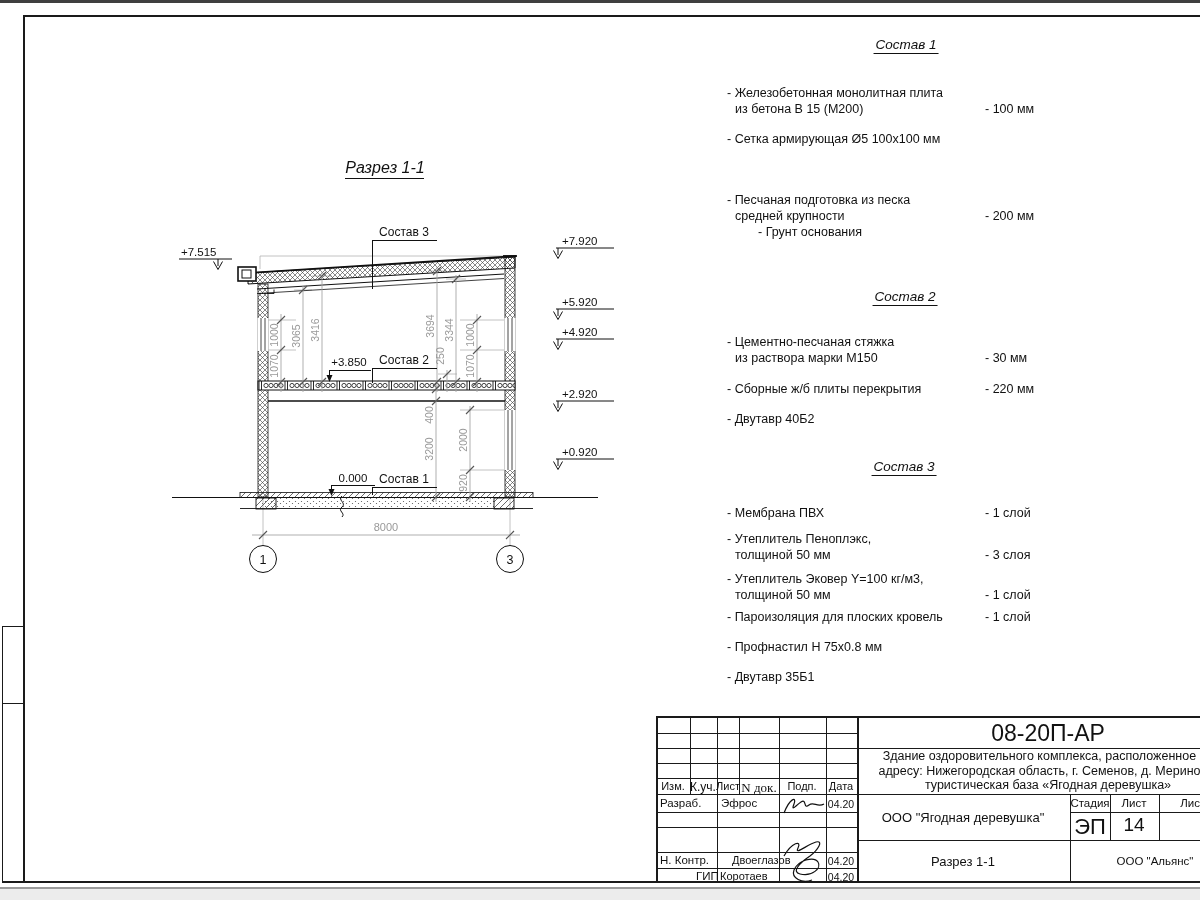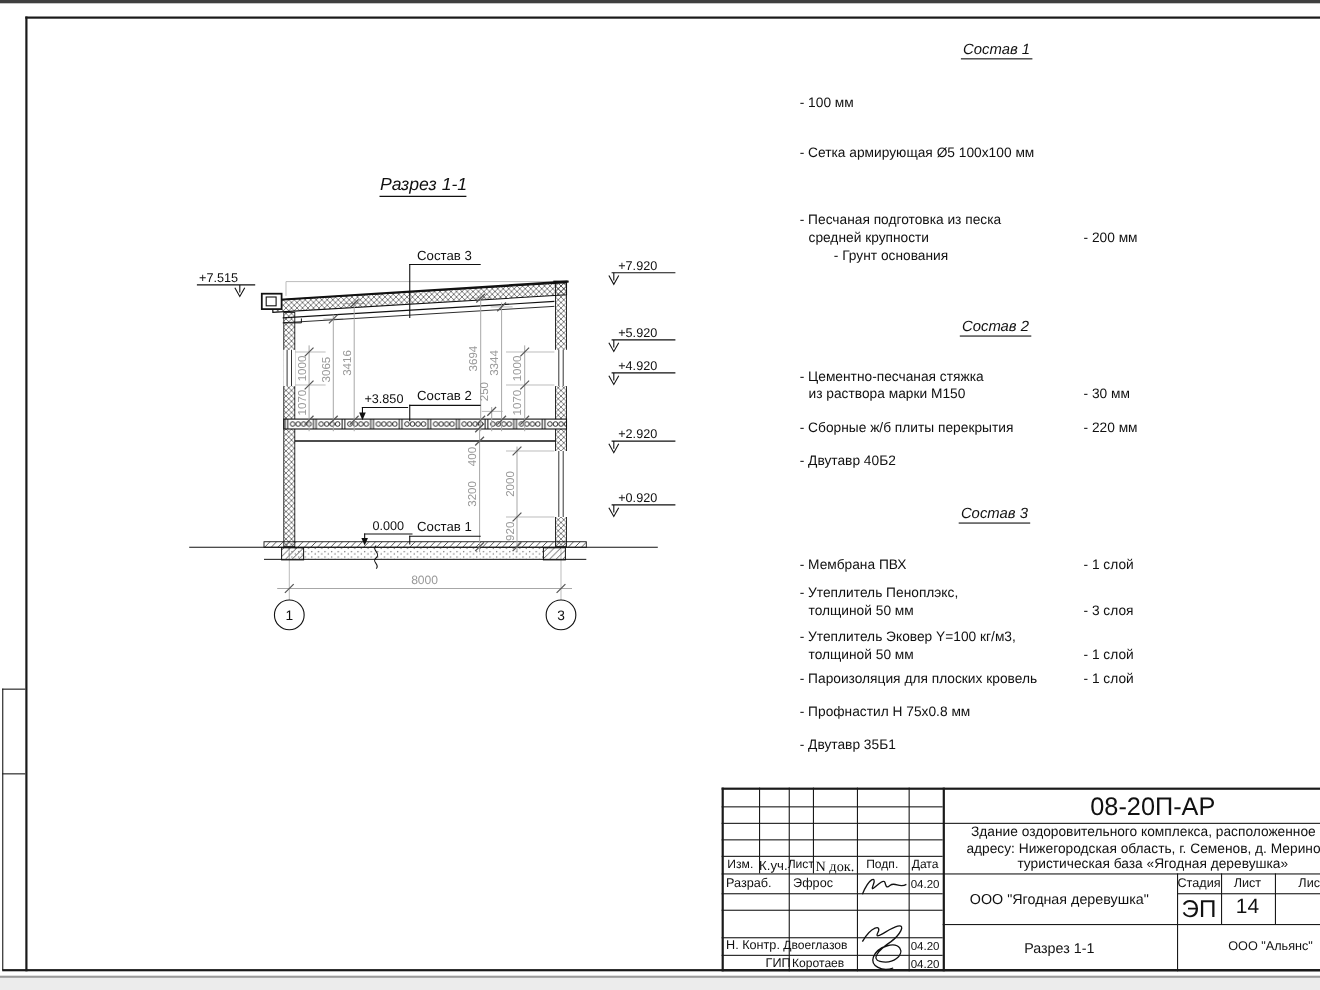--- a/index.html
+++ b/index.html
@@ -251,20 +251,24 @@
     <g>
       <circle cx="263" cy="559" r="13.5" fill="#fff" stroke="#111" stroke-width="1"></circle>
       <text x="263" y="563.5" text-anchor="middle" font-size="12.5" fill="#111">1</text>
       <circle cx="510" cy="559" r="13.5" fill="#fff" stroke="#111" stroke-width="1"></circle>
       <text x="510" y="563.5" text-anchor="middle" font-size="12.5" fill="#111">3</text>
     </g>
   </svg>
 
   <div class="comp-title" style="left:906px;top:37px;">Состав 1</div>
   <div class="item" style="top:85px;">
+    <div class="nm">
+        <div>- Железобетонная  монолитная плита</div>
+        <div class="l2">из бетона В 15 (М200)</div>
+      </div>
     <div class="val">- 100 мм</div>
   </div>
   <div class="item" style="top:131px;">
     <div class="nm">
         <div>- Сетка армирующая Ø5 100х100 мм</div>
       </div>
   </div>
   <div class="item" style="top:192px;">
     <div class="nm">
         <div>- Песчаная подготовка из песка</div>
@@ -382,21 +386,21 @@
     <div class="tb-txt ctr" style="left:47px;top:64px;font-size:12px;">К.уч.</div>
     <div class="tb-txt ctr" style="left:72px;top:64px;font-size:11px;">Лист</div>
     <div class="tb-txt ctr" style="left:103px;top:64px;font-size:13px;font-family:Liberation Serif, serif;">N док.</div>
     <div class="tb-txt ctr" style="left:146px;top:64px;font-size:11px;">Подп.</div>
     <div class="tb-txt ctr" style="left:185px;top:64px;font-size:11px;">Дата</div>
 
     <div class="tb-txt" style="left:4px;top:81px;font-size:11.5px;">Разраб.</div>
     <div class="tb-txt" style="left:65px;top:81px;font-size:11.5px;">Эфрос</div>
     <div class="tb-txt ctr" style="left:185px;top:82px;font-size:10.5px;">04.20</div>
     <div class="tb-txt" style="left:4px;top:138px;font-size:11.5px;">Н. Контр.</div>
-    <div class="tb-txt" style="left:56px;top:138px;font-size:11px;">Двоеглазов</div>
+    <div class="tb-txt" style="left:76px;top:138px;font-size:11px;">Двоеглазов</div>
     <div class="tb-txt ctr" style="left:185px;top:139px;font-size:10.5px;">04.20</div>
     <div class="tb-txt" style="left:4px;top:154px;font-size:11.5px;padding-left:36px;">ГИП</div>
     <div class="tb-txt" style="left:64px;top:154px;font-size:11px;">Коротаев</div>
     <div class="tb-txt ctr" style="left:185px;top:155px;font-size:10.5px;">04.20</div>
 
     <svg class="abs" style="left:125px;top:78px;" width="46" height="24" viewBox="0 0 46 24">
       <path d="M3,19 C9,4 16,2 13,10 C10,18 14,12 20,8 C26,4 22,16 28,11 C33,7 36,14 43,10" stroke="#111" stroke-width="1.2" fill="none"></path>
     </svg>
     <svg class="abs" style="left:122px;top:118px;" width="54" height="52" viewBox="0 0 54 52">
       <path d="M6,22 C14,8 24,6 20,14 C16,22 30,10 38,8 C46,6 40,16 32,22 C20,30 14,38 22,40 C34,43 44,34 40,28 C36,22 20,26 16,36 C13,44 24,50 34,46" stroke="#111" stroke-width="1.2" fill="none"></path>

